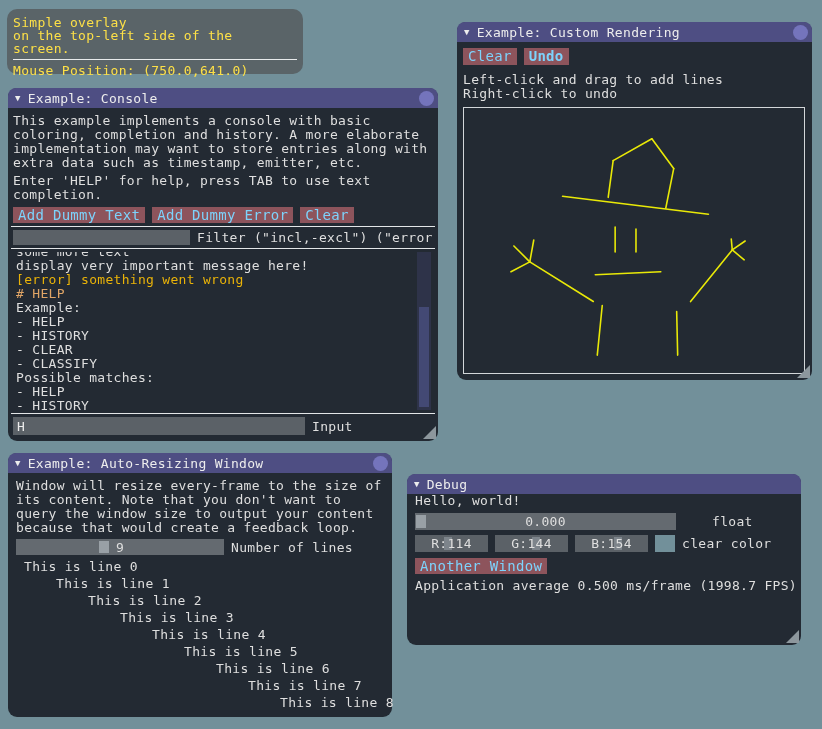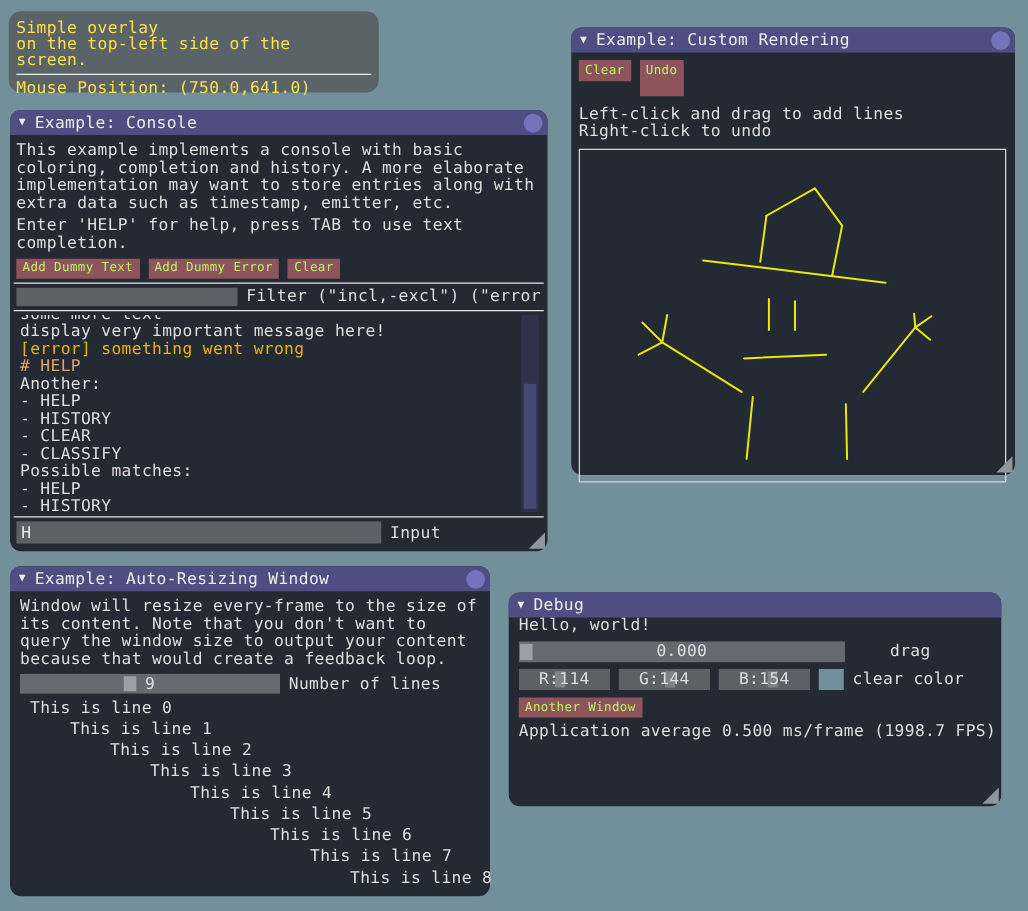--- a/index.html
+++ b/index.html
@@ -20,22 +20,22 @@
   }
   .arrow { font-size:9px; color:#ededed; line-height:20px; }
   .title { font-size:13px; white-space:nowrap; }
   .close {
     position:absolute; right:4px; top:2.5px; width:15px; height:15px;
     border-radius:50%; background:#7474bc;
   }
   .content { padding:6px 5px; }
 
   .btn {
-    display:inline-block; background:#8d545c; color:#bef264;
-    height:16px; line-height:16px; padding:0 5px; font-size:10px; white-space:nowrap;
+    display:inline-block; background:#8d545c; color:#7dd3fc;
+    height:16px; line-height:16px; padding:0 5px; font-size:14px; white-space:nowrap;
   }
   .btn-row { display:flex; gap:7px; }
 
   .separator { border-top:1px solid #e3e6e8; height:0; margin:3px -2px; }
 
   .field { background:#5b6167; color:#ececec; border:none; outline:none;
            font-family:inherit; font-size:13px; letter-spacing:0.3px; padding:0 4px; }
 
   .para { line-height:14px; }
 
@@ -113,21 +113,21 @@
         <input class="field" style="width: 184px; height: 15px;">
         <span class="nowrap">Filter ("incl,-excl") ("error")</span>
       </div>
       <div class="separator"></div>
       <div id="console-log-area">
         <div class="log-lines">
             <div class="log-line default">some more text</div>
             <div class="log-line default">display very important message here!</div>
             <div class="log-line error">[error] something went wrong</div>
             <div class="log-line command"># HELP</div>
-            <div class="log-line default">Another:</div>
+            <div class="log-line default">Example:</div>
             <div class="log-line default">- HELP</div>
             <div class="log-line default">- HISTORY</div>
             <div class="log-line default">- CLEAR</div>
             <div class="log-line default">- CLASSIFY</div>
             <div class="log-line default">Possible matches:</div>
             <div class="log-line default">- HELP</div>
             <div class="log-line default">- HISTORY</div>
           </div>
         <div class="scrollbar">
           <div class="scroll-thumb"></div>
@@ -144,21 +144,21 @@
 
   <div class="window" style="left:457px; top:22px; width:355px; height:358px;">
     <div class="titlebar">
       <span class="arrow">▼</span>
       <span class="title">Example: Custom Rendering</span>
       <span class="close"></span>
     </div>
     <div class="content" style="padding:6px;">
       <div class="btn-row" style="margin-bottom:8px;">
         <span class="btn" style="height:17px; line-height:17px;">Clear</span>
-        <span class="btn" style="height:29px; line-height:17px;">Undo</span>
+        <span class="btn" style="height:17px; line-height:17px;font-weight:bold;">Undo</span>
       </div>
       <div class="para">Left-click and drag to add lines</div>
       <div class="para">Right-click to undo</div>
       <div id="draw-canvas">
         <svg viewBox="0 0 342 267">
             <line x1="150" y1="53" x2="189" y2="31" stroke="#e9e907" stroke-width="1.6" stroke-linecap="round"></line>
             <line x1="189" y1="31" x2="211" y2="61" stroke="#e9e907" stroke-width="1.6" stroke-linecap="round"></line>
             <line x1="211" y1="61" x2="203" y2="101" stroke="#e9e907" stroke-width="1.6" stroke-linecap="round"></line>
             <line x1="150" y1="53" x2="145" y2="90" stroke="#e9e907" stroke-width="1.6" stroke-linecap="round"></line>
             <line x1="99" y1="89" x2="246" y2="107" stroke="#e9e907" stroke-width="1.6" stroke-linecap="round"></line>
@@ -215,21 +215,21 @@
       <span class="arrow">▼</span>
       <span class="title">Debug</span>
     </div>
     <div class="content" style="padding:0 8px;">
       <div class="para" style="margin-bottom:5px;">Hello, world!</div>
       <div class="inline-row" style="margin-bottom:5px;gap:36px;">
         <div class="track" style="width:261px; height:17px;">
           <div class="slider-grab" style="left: 1px;"></div>
           <span>0.000</span>
         </div>
-        <span>drag</span>
+        <span>float</span>
       </div>
       <div class="inline-row" style="margin-bottom:6px;">
         <div class="drag-box">
           <div class="drag-grab" style="left: 29.161px;"></div>
           <span>R:114</span>
         </div>
         <div class="drag-box">
           <div class="drag-grab" style="left: 36.595px;"></div>
           <span>G:144</span>
         </div>

